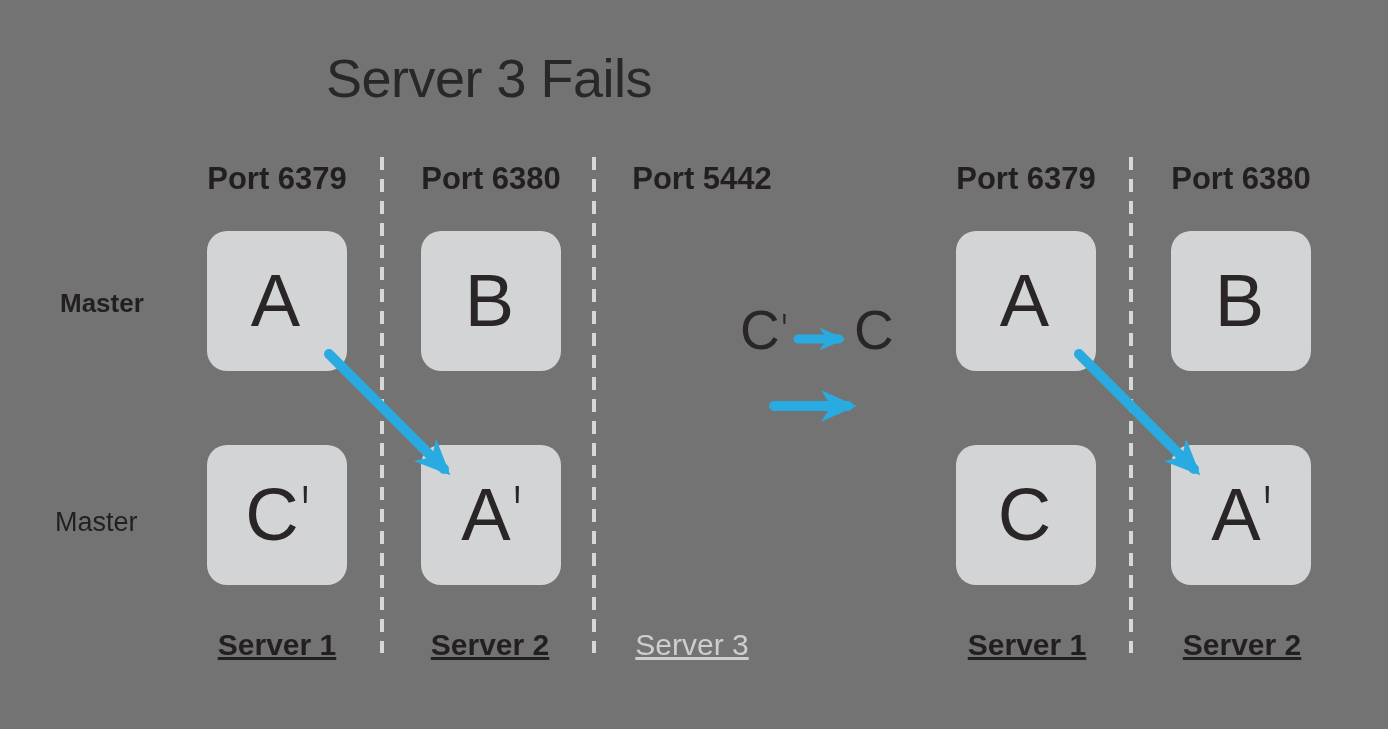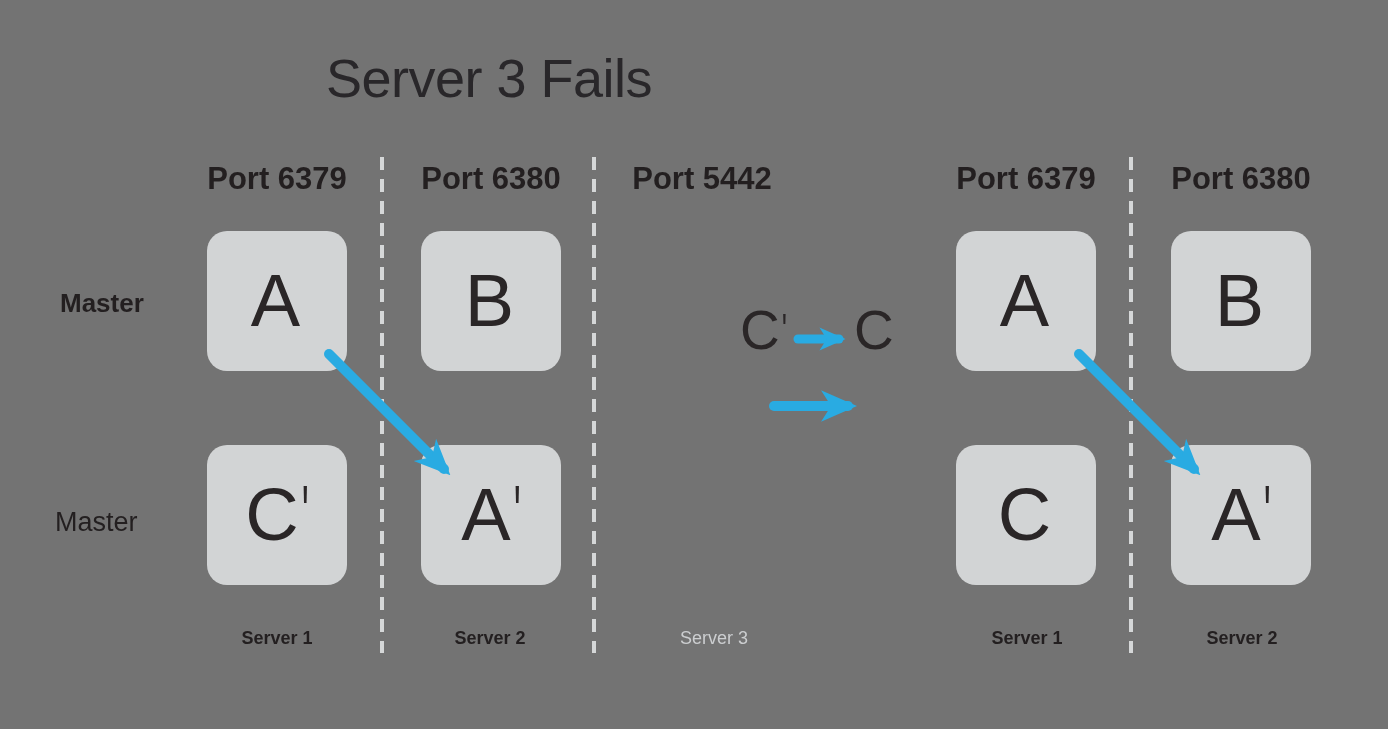--- a/index.html
+++ b/index.html
@@ -32,23 +32,24 @@
     top: 161px;
     transform: translateX(-50%);
     font-size: 31px;
     font-weight: 700;
     white-space: nowrap;
   }
   .server-label {
     position: absolute;
     top: 628px;
     transform: translateX(-50%);
-    font-size: 18px;
+    font-size: 30px;
     font-weight: 700;
     white-space: nowrap;
+    text-decoration: underline;
   }
   .server-label.failed {
     color: #ccced0;
     font-weight: 400;
   }
   .row-label {
     position: absolute;
     font-size: 26px;
     white-space: nowrap;
     margin-top: 8px;
@@ -155,21 +156,21 @@
     <span class="letter">C</span>
       <span class="prime"></span>
   </div>
   <div class="node" style="left:1171px;top:445px">
     <span class="letter">A</span>
       <span class="prime">'</span>
   </div>
 
   <div class="server-label" style="left:277px">Server 1</div>
   <div class="server-label" style="left:490px">Server 2</div>
-  <div class="server-label failed" style="left:714px">Server 3</div>
+  <div class="server-label failed" style="left:692px">Server 3</div>
   <div class="server-label" style="left:1027px">Server 1</div>
   <div class="server-label" style="left:1242px">Server 2</div>
 
   <span class="promo-letter" style="left:740px">
     <span>C</span>
       <span class="prime">'</span>
   </span>
   <span class="promo-letter" style="left:854px">
     <span>C</span>
   </span>

